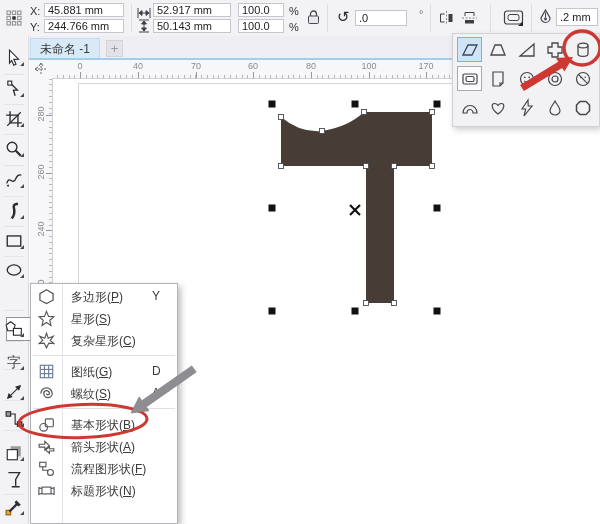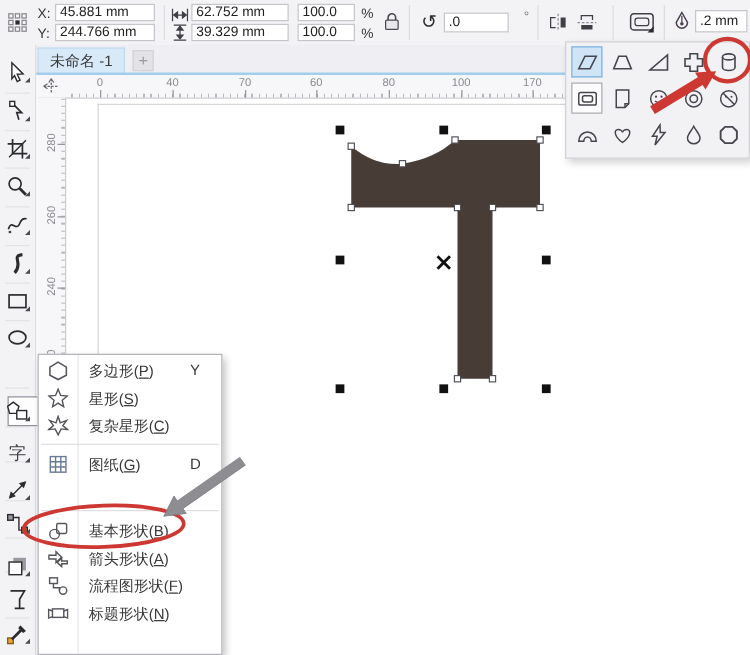--- a/index.html
+++ b/index.html
@@ -101,33 +101,33 @@
     <svg width="14" height="12" viewBox="0 0 14 12">
         <g stroke="#3f3f46" fill="#3f3f46">
           <line x1="1" y1="1" x2="1" y2="11"></line>
           <line x1="13" y1="1" x2="13" y2="11"></line>
           <line x1="2" y1="6" x2="12" y2="6"></line>
           <path d="M2,6 l3,-2.4 v4.8 z"></path>
           <path d="M12,6 l-3,-2.4 v4.8 z"></path>
         </g>
       </svg>
   </span>
-  <div class="pb-input" style="left:153px;top:3px;width:78px;height:14px">62.752 mm</div>
+  <div class="pb-input" style="left:153px;top:3px;width:78px;height:14px">52.917 mm</div>
   <span class="pb-icon" style="left:138px;top:19px">
     <svg width="12" height="14" viewBox="0 0 12 14">
         <g stroke="#3f3f46" fill="#3f3f46">
           <line x1="1" y1="1" x2="11" y2="1"></line>
           <line x1="1" y1="13" x2="11" y2="13"></line>
           <line x1="6" y1="2" x2="6" y2="12"></line>
           <path d="M6,2 l-2.4,3 h4.8 z"></path>
           <path d="M6,12 l-2.4,-3 h4.8 z"></path>
         </g>
       </svg>
   </span>
-  <div class="pb-input" style="left:153px;top:19px;width:78px;height:14px">39.329 mm</div>
+  <div class="pb-input" style="left:153px;top:19px;width:78px;height:14px">50.143 mm</div>
 
   <div class="pb-input" style="left:238px;top:3px;width:46px;height:14px">100.0</div>
   <span class="pb-label" style="left:289px;top:5px">%</span>
   <div class="pb-input" style="left:238px;top:19px;width:46px;height:14px">100.0</div>
   <span class="pb-label" style="left:289px;top:21px">%</span>
 
   <span class="pb-icon" style="left:306px;top:9px">
     <svg width="15" height="17" viewBox="0 0 15 17">
         <path d="M4.5,7 V5 a3,3 0 0 1 6,0 V7" fill="none" stroke="#4a4a52" stroke-width="1.3"></path>
         <rect x="2.5" y="7" width="10" height="7.5" rx="1" fill="#e8e7ec" stroke="#4a4a52"></rect>
@@ -516,20 +516,27 @@
             <rect x="2" y="2" width="11" height="11"></rect>
             <line x1="2" y1="5.7" x2="13" y2="5.7"></line>
             <line x1="2" y1="9.4" x2="13" y2="9.4"></line>
             <line x1="5.7" y1="2" x2="5.7" y2="13"></line>
             <line x1="9.4" y1="2" x2="9.4" y2="13"></line>
           </g>
         </svg></span>
     <span class="mi-label">图纸(<u>G</u>)</span>
     <span class="mi-short">D</span>
   </div>
+  <div class="mi" style="top:98px">
+    <span class="mi-icon"><svg width="17" height="17" viewBox="0 0 15 15">
+          <path d="M2.5,7.5 a5,5 0 0 1 10,0 a3.7,3.7 0 0 1 -7.4,0 a2.5,2.5 0 0 1 5,0 a1.3,1.3 0 0 1 -2.6,0" fill="none" stroke="#55555c" stroke-width="1.1"></path>
+        </svg></span>
+    <span class="mi-label">螺纹(<u>S</u>)</span>
+    <span class="mi-short">A</span>
+  </div>
 
   <div class="mi-sep" style="top:124px"></div>
 
   <div class="mi" style="top:129px">
     <span class="mi-icon"><svg width="17" height="17" viewBox="0 0 15 15">
           <g fill="none" stroke="#55555c" stroke-width="1">
             <circle cx="5" cy="10" r="3.4"></circle>
             <rect x="6.5" y="2.5" width="7" height="7" rx="1"></rect>
           </g>
         </svg></span>

